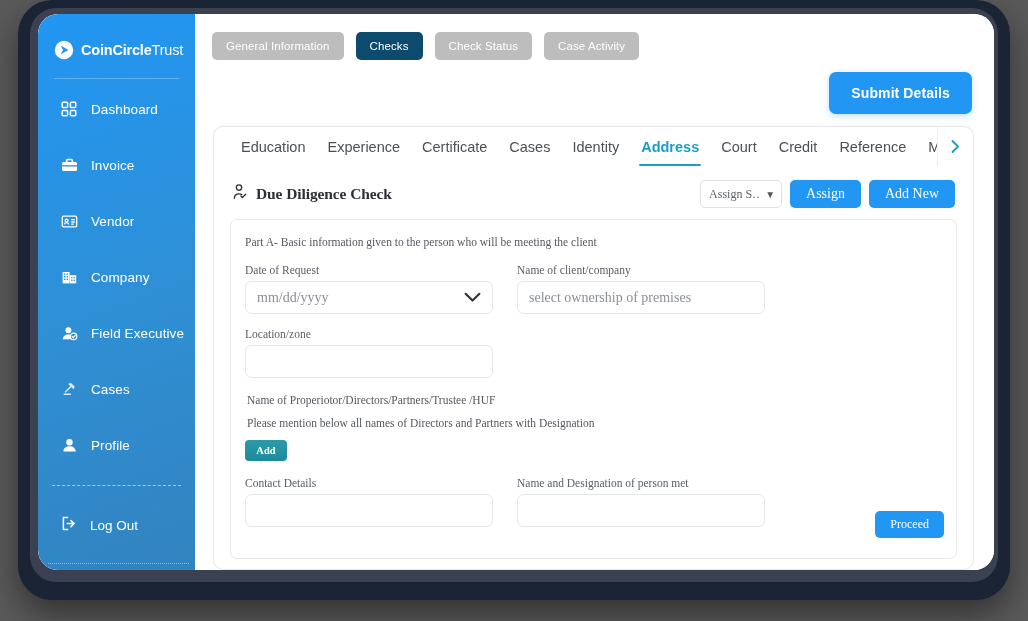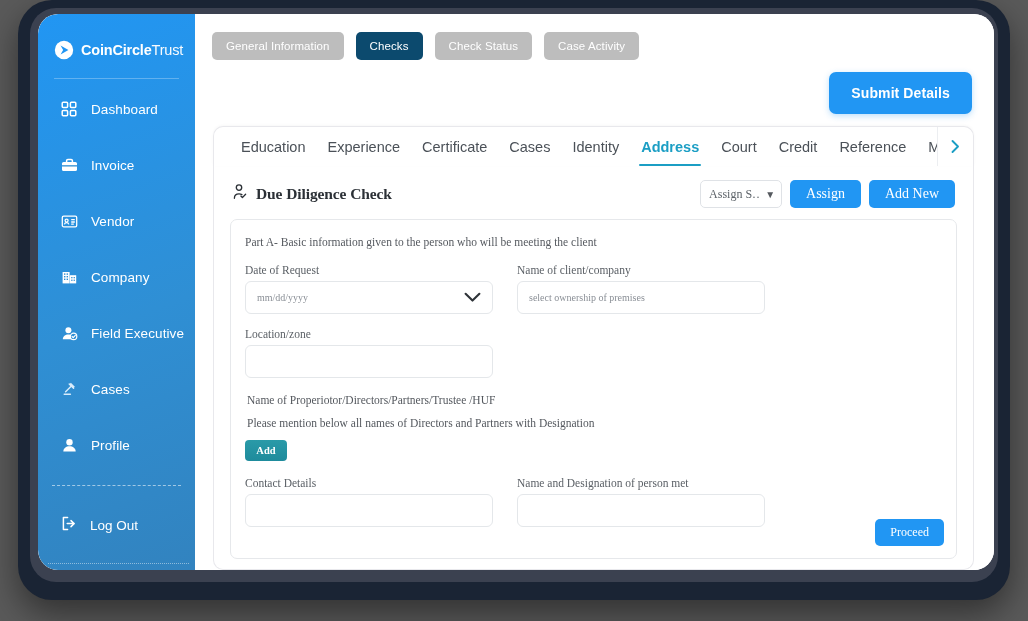--- a/index.html
+++ b/index.html
@@ -338,21 +338,21 @@
     color: #5b6066;
     margin-bottom: 5px;
   }
   .input {
     width: 100%;
     height: 33px;
     border: 1px solid #e4e7ea;
     border-radius: 6px;
     background: #fff;
     font-family: inherit;
-    font-size: 10px;
+    font-size: 14px;
     color: #ef4444;
     padding: 0 11px;
     outline: none;
   }
   .input::placeholder { color: #8a8f96; }
   .date-wrap { position: relative; }
   .date-wrap .dcaret {
     position: absolute; right: 12px; top: 50%;
     transform: translateY(-50%);
     pointer-events: none;
@@ -372,21 +372,21 @@
     font-weight: 700;
     border-radius: 4px;
     width: 42px;
     height: 21px;
     cursor: pointer;
     margin-bottom: 16px;
   }
   .proceed-row {
     position: absolute;
     right: 12px;
-    bottom: 12px;
+    bottom: 20px;
   }
   .btn-proceed {
     background: #2196f3;
     color: #fff;
     border: none;
     font-family: inherit;
     font-size: 12px;
     border-radius: 5px;
     height: 27px;
     padding: 0 15px;

